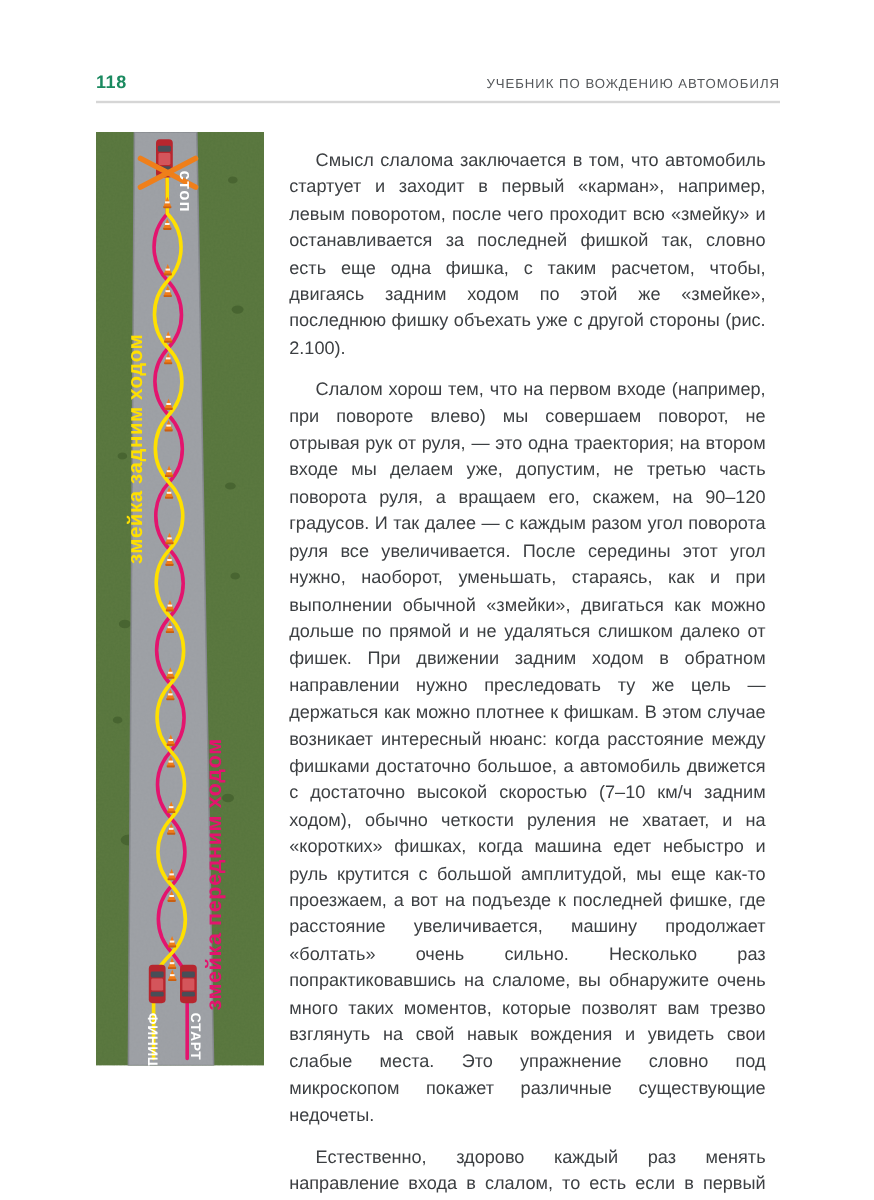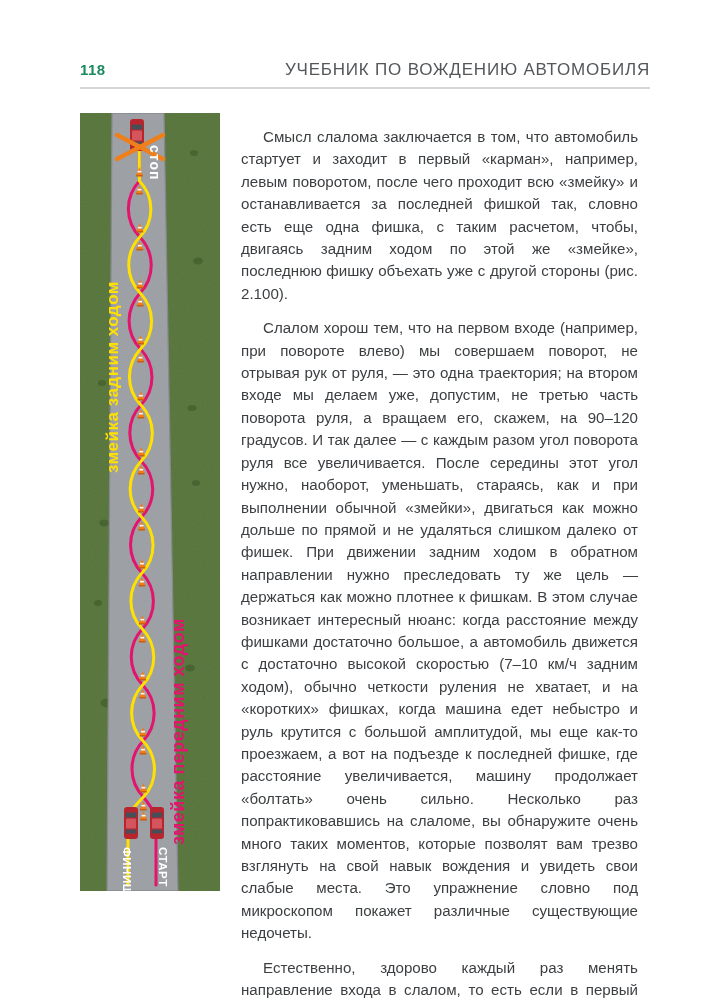--- a/index.html
+++ b/index.html
@@ -7,21 +7,21 @@
     position:relative; width:728px; height:1000px; background:#ffffff;
     font-family:"Liberation Sans", sans-serif; overflow:hidden;
   }
   .header{
     margin:60px 78px 0 80px;
     display:flex; justify-content:space-between; align-items:baseline;
     border-bottom:2px solid var(--rule,#d6d6d6);
     padding-bottom:7px;
   }
   .page-number{ color:var(--accent_green,#1b8a60); font-size:15px; font-weight:bold; letter-spacing:.5px;}
-  .header-title{ color:var(--header_text,#54575a); font-size:17px; letter-spacing:.8px;}
+  .header-title{ color:var(--header_text,#54575a); font-size:11px; letter-spacing:.8px;}
   .content{ margin:24px 78px 0 80px; display:flex; gap:9px; align-items:flex-start;}
   .figure-wrap{ flex:0 0 140px; }
   .article{
     flex:1; color:var(--body_text,#3c3f42);
     font-size:15.1px; line-height:22.4px; text-align:justify;
     padding-top:1px;
   }
   .article p{ margin:12px; text-indent:22px; hyphens:auto;}
   .caption{ margin:6px 78px 0 229px; font-size:13px; line-height:17px;}
   .caption-label{

